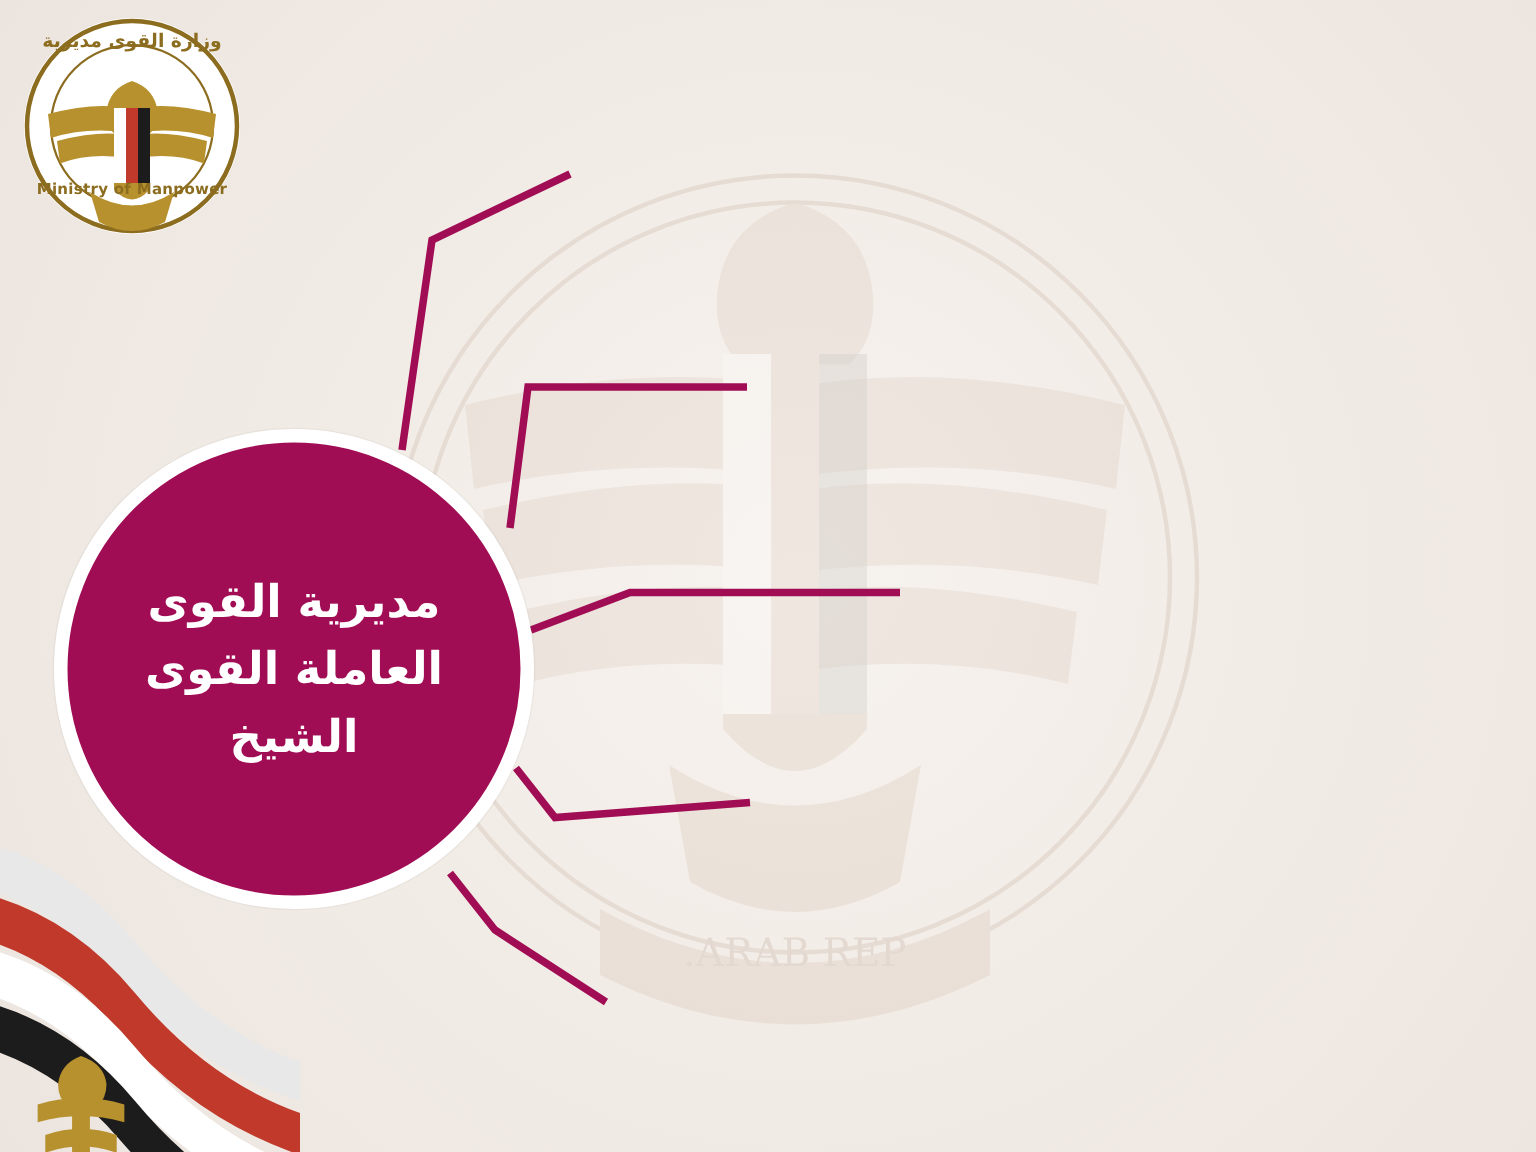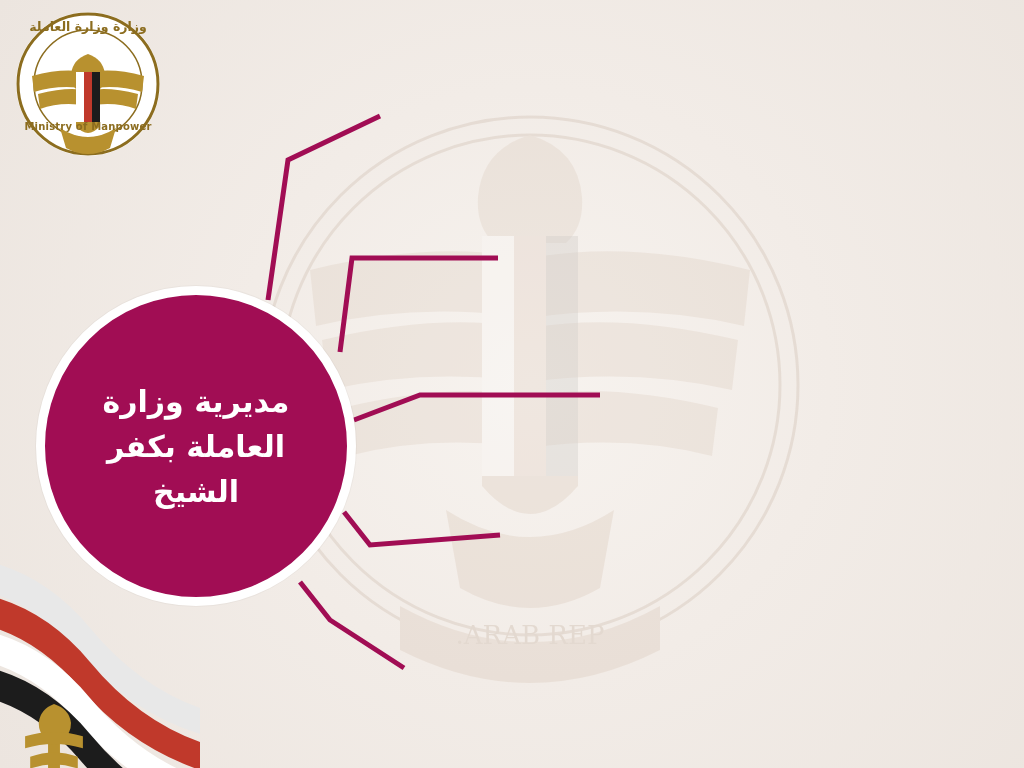--- a/index.html
+++ b/index.html
@@ -174,36 +174,36 @@
         <path d="M24 84 q32 -8 50 -3 l0 15 q-26 -5 -48 3 z"></path>
         <path d="M124 84 q-32 -8 -50 -3 l0 15 q26 -5 48 3 z"></path>
       </g>
 
       <rect x="62" y="62" width="8" height="54" fill="#ffffff"></rect>
       <rect x="70" y="62" width="8" height="54" fill="#c0392b"></rect>
       <rect x="78" y="62" width="8" height="54" fill="#1c1c1c"></rect>
       <path d="M62 116 q12 14 24 0 l0 -4 -24 0 z" fill="#b8912f"></path>
       <path d="M46 118 q28 18 56 0 l-6 20 q-22 12 -44 0 z" fill="#b8912f"></path>
     </svg>
-    <div class="logo-text-top">وزارة وزارة العاملة</div>
+    <div class="logo-text-top">وزارة القوى مديرية</div>
     <div class="logo-text-bottom">Ministry of Manpower</div>
   </div>
 
   <svg class="connectors" viewBox="0 0 1024 768">
     <g stroke="#a10d54" stroke-width="5" fill="none">
       <path d="M268 300 L288 160 L380 116"></path>
       <path d="M340 352 L352 258 L498 258"></path>
       <path d="M354 420 L420 395 L600 395"></path>
       <path d="M344 512 L370 545 L500 535"></path>
       <path d="M300 582 L330 620 L404 668"></path>
     </g>
   </svg>
 
   <div class="center-circle" style="background: rgb(161, 13, 84);">
-    <div class="label">مديرية وزارة العاملة بكفر الشيخ</div>
+    <div class="label">مديرية القوى العاملة القوى الشيخ</div>
   </div>
 
   <div class="item" id="item-1">
     
     
   </div>
 
   <div class="item" id="item-2">
     
     

